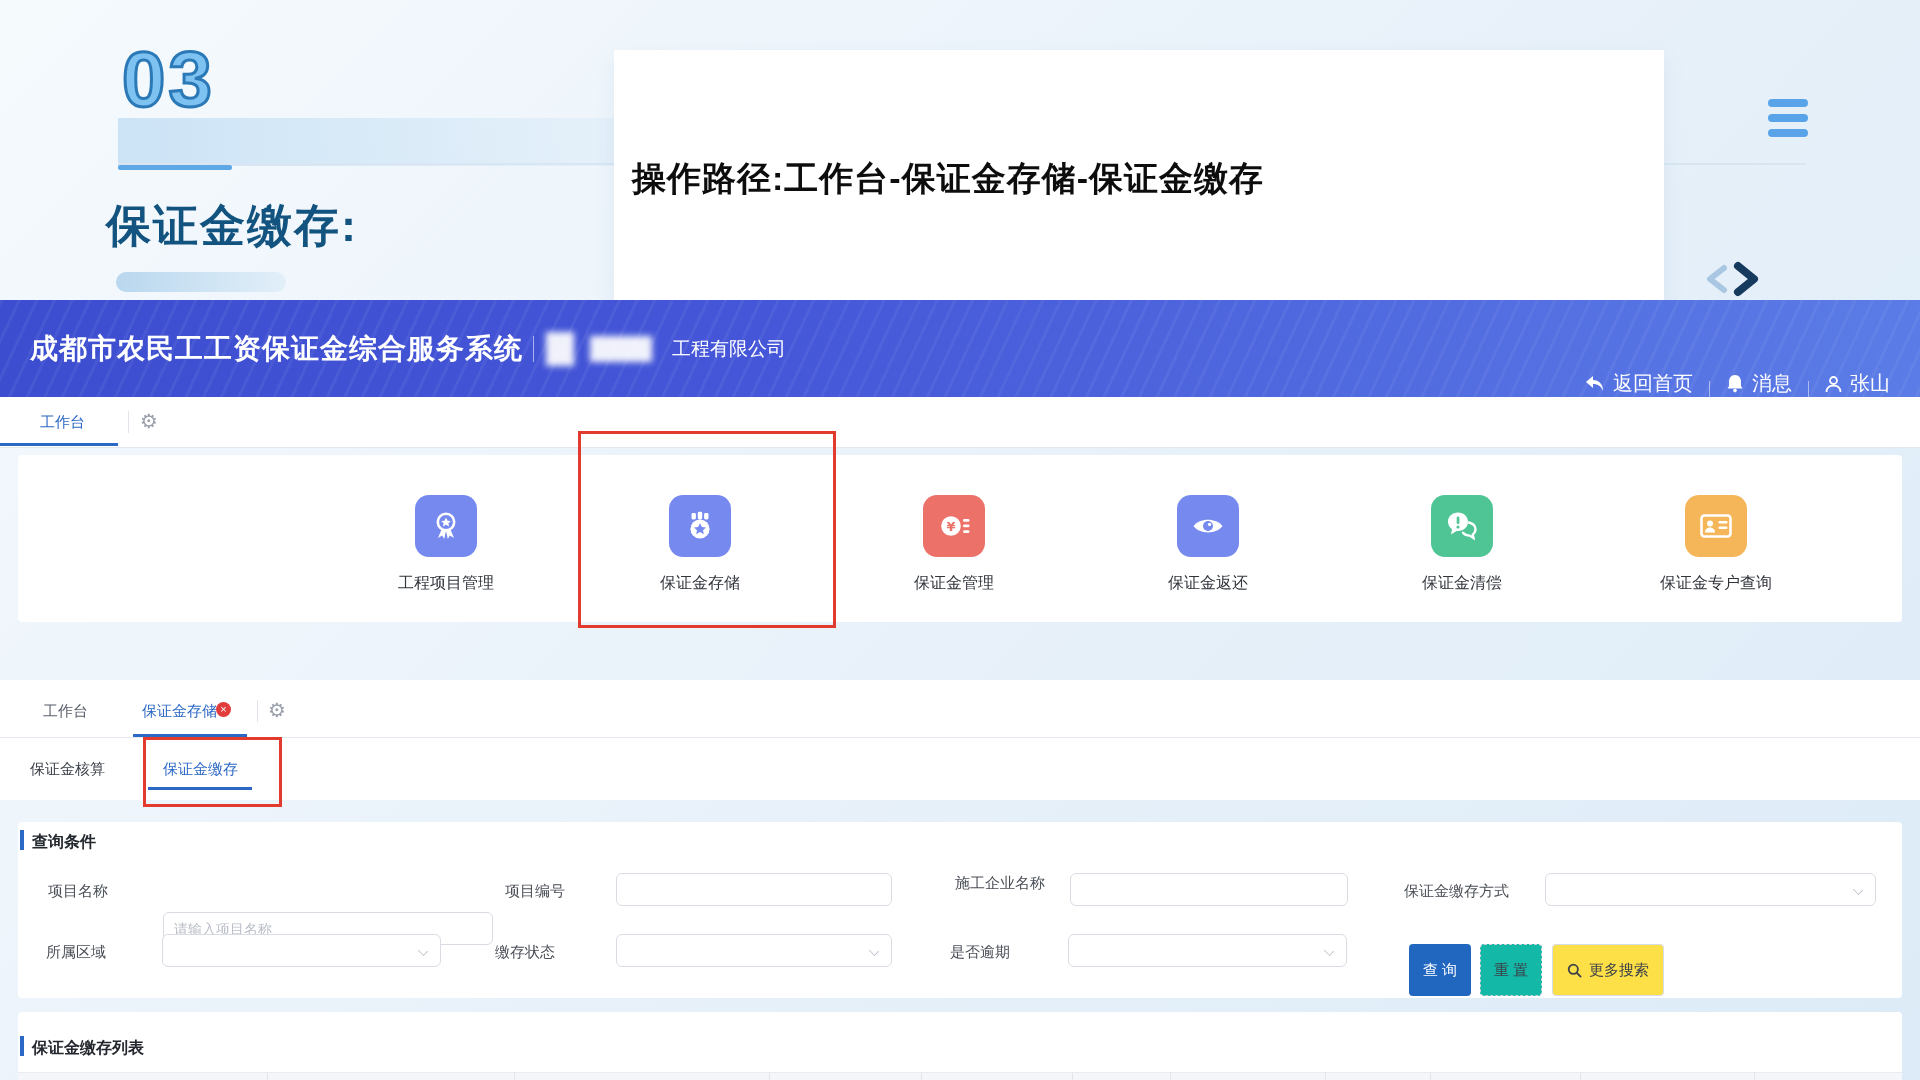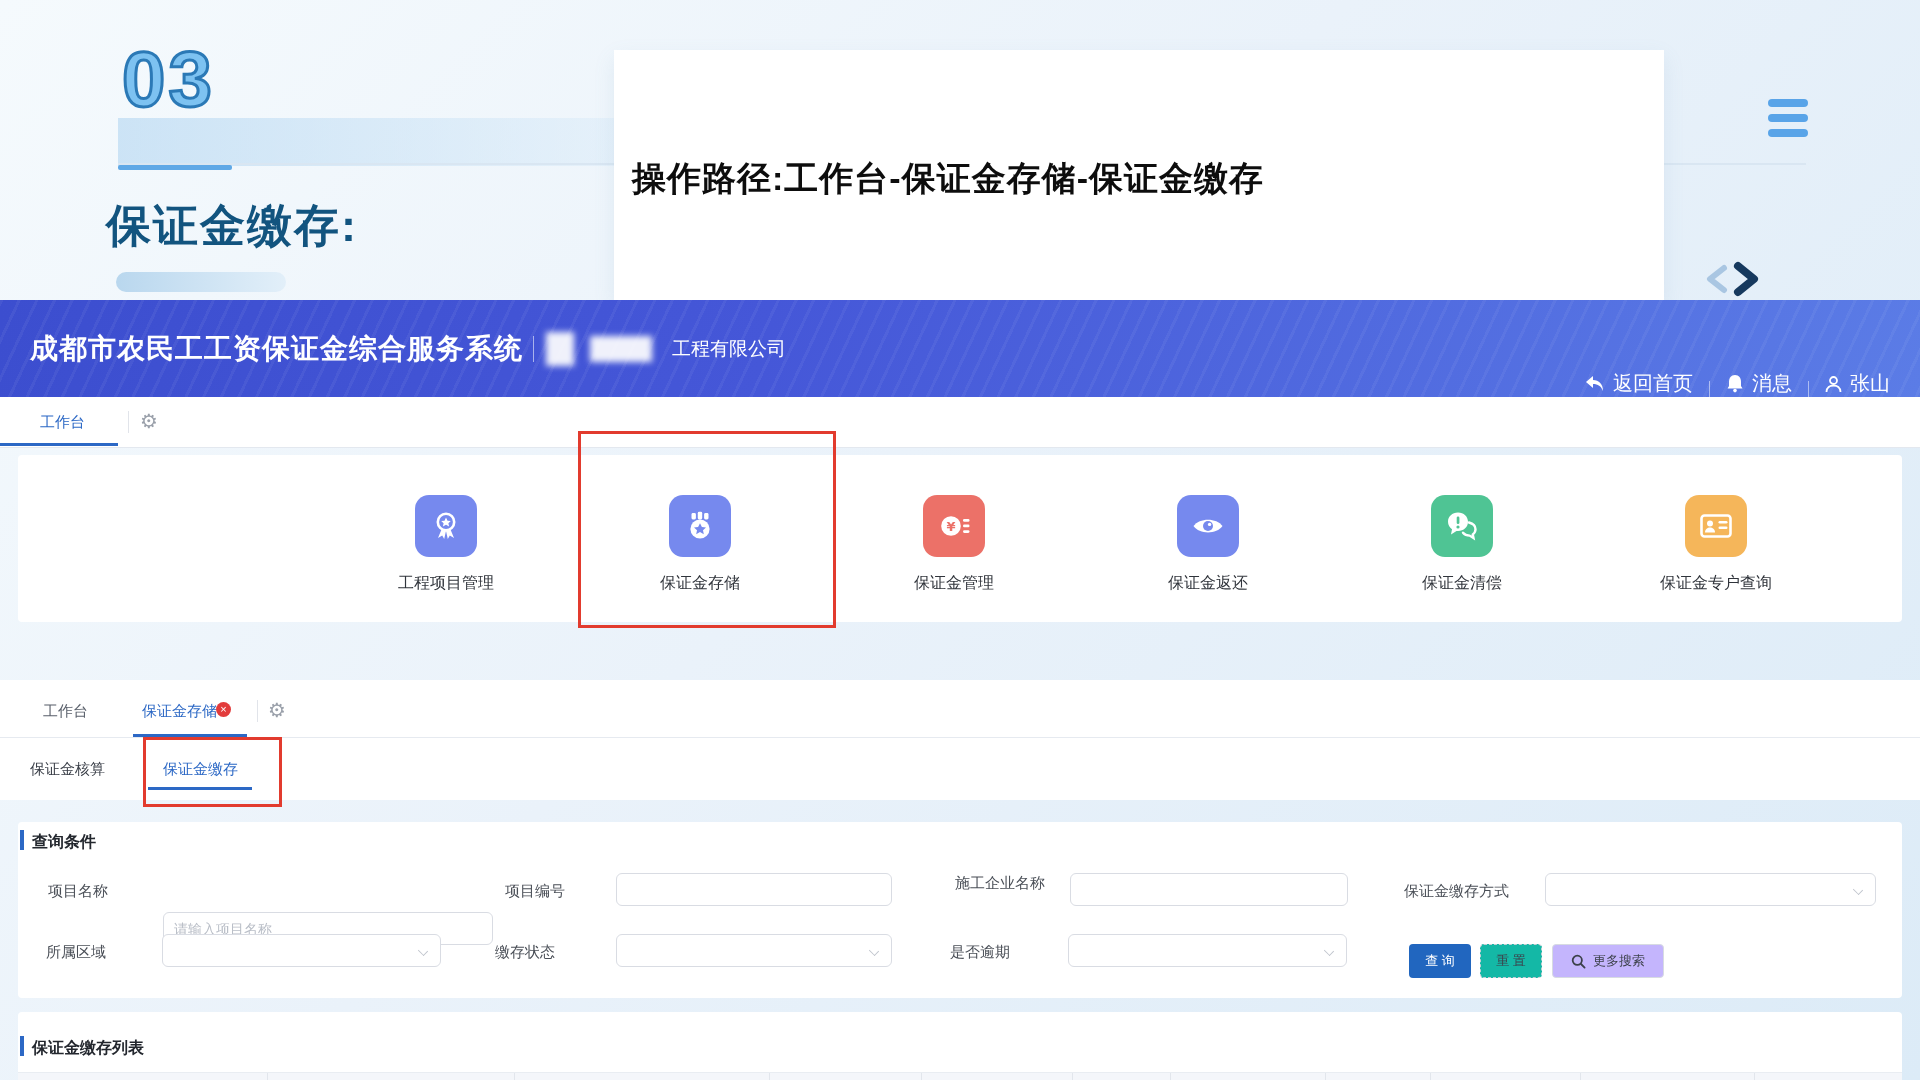--- a/index.html
+++ b/index.html
@@ -65,24 +65,24 @@
   .acc{width:4px;height:20px;background:#2c68c5;}
   .sectitle{font-size:16px;font-weight:700;color:#23272e;}
   .flabel{font-size:15px;color:#4a4f57;}
   .tinput{position:absolute;height:33px;border:1px solid #d9dce3;border-radius:6px;background:#fff;box-sizing:border-box;
     font-size:14px;color:#333;padding:0 10px;font-family:inherit;}
   .tinput::placeholder{color:#b9bec7;}
   .selectbox{position:absolute;height:33px;border:1px solid #d9dce3;border-radius:6px;background:#fff;box-sizing:border-box;cursor:pointer;}
   .caret{position:absolute;right:12px;top:12px;width:9px;height:9px;}
   .caret::before{content:"";position:absolute;left:0;top:0;width:7px;height:7px;
     border-right:1.5px solid #c0c5cd;border-bottom:1.5px solid #c0c5cd;transform:rotate(45deg) scale(1,.8);}
-  .btn{position:absolute;height:34px;border-radius:4px;font-size:13px;display:flex;align-items:center;justify-content:center;cursor:pointer;box-sizing:border-box;}
+  .btn{position:absolute;height:52px;border-radius:4px;font-size:15px;display:flex;align-items:center;justify-content:center;cursor:pointer;box-sizing:border-box;}
   .btn-primary{background:#2166bf;color:#fff;}
   .btn-dashed{background:#14b8a6;border:1px dashed #c9ced6;color:#3c414a;}
-  .btn-plain{background:#c4b5fd;border:1px solid #d7dbe2;color:#3c414a;gap:7px;}
+  .btn-plain{background:#fde047;border:1px solid #d7dbe2;color:#3c414a;gap:7px;}
 
   
   .lpanel{left:18px;top:1012px;width:1884px;height:68px;border-radius:4px 4px 0 0;}
   .thead{position:absolute;left:0;top:60px;width:1884px;height:8px;background:#f4f6fa;border-top:1px solid #e9edf2;}
   .thead span{position:absolute;top:0;width:1px;height:8px;background:#e2e6ec;}
 </style>
 </head>
 <body>
 
 <div class="stage">

